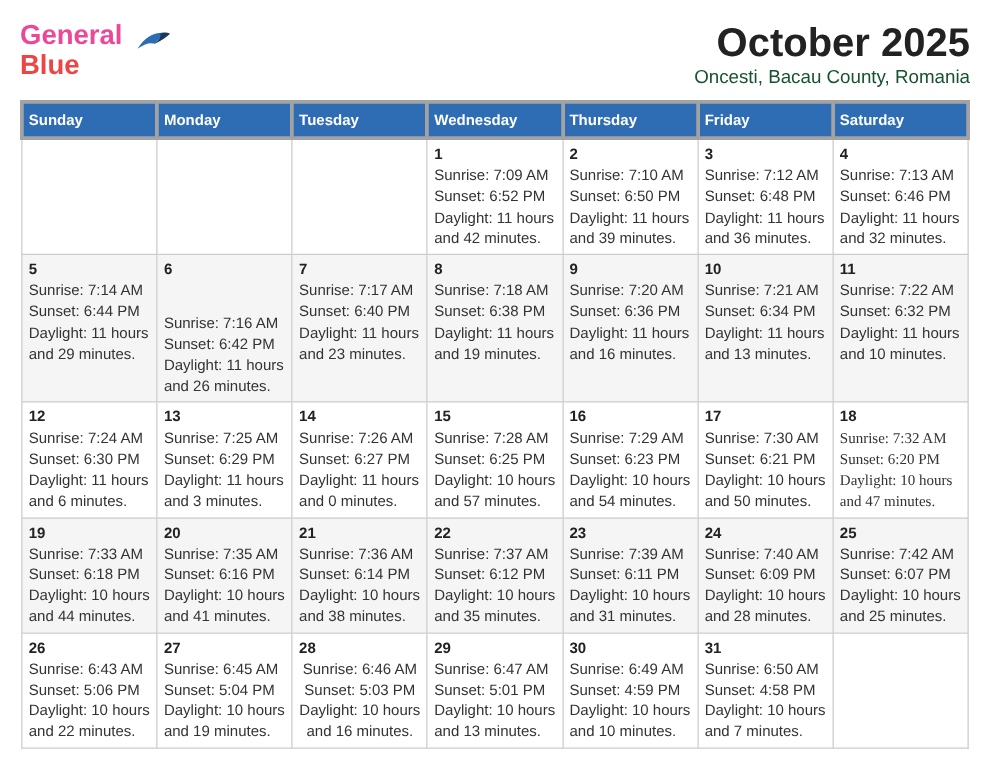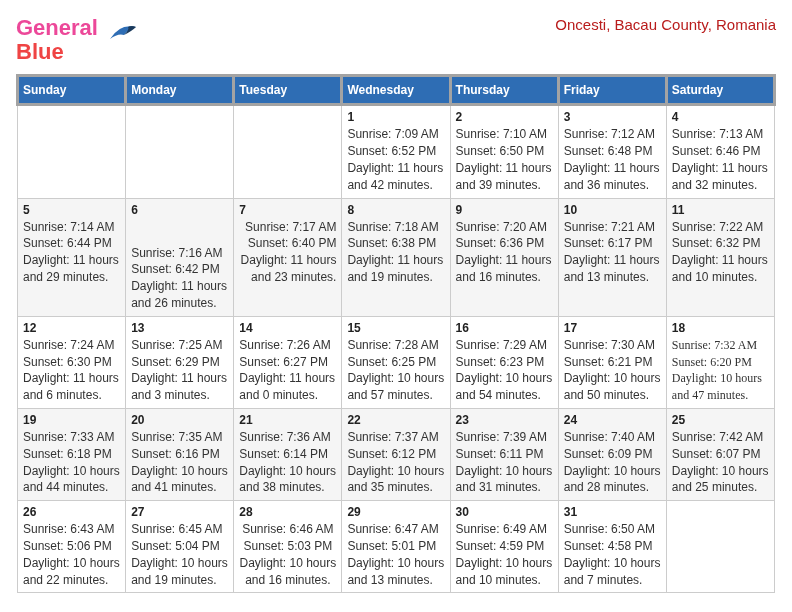--- a/index.html
+++ b/index.html
@@ -30,21 +30,21 @@
     .title-block {
       text-align: right;
     }
     .month-title {
       font-size: 32px;
       font-weight: bold;
       color: #222;
     }
     .location {
       font-size: 15px;
-      color: #b91c1c;
+      color: #14532d;
     }
     .calendar {
       width: 100%;
       border-collapse: collapse;
       font-size: 11px;
     }
     .calendar th {
       background: #2e6db4;
       color: #fff;
       padding: 6px 4px;
@@ -92,20 +92,21 @@
               <path d="M10 20 Q20 4 36 8 Q28 10 24 16 Q18 14 10 20Z" fill="#2e6db4"></path>
               <path d="M36 8 Q32 6 28 8 Q30 10 24 16 Q32 12 36 8Z" fill="#1a3a5c"></path>
             </svg>
           </span><br>
           <span style="color:#ef4444; font-size:22px; font-weight:bold;">Blue</span>
         </span>
       </div>
     </div>
   </div>
   <div class="title-block">
+    <div class="month-title">October 2025</div>
     <div class="location">Oncesti, Bacau County, Romania</div>
   </div>
 </div>
 
 <table class="calendar">
   <thead>
     <tr>
     <th>Sunday</th>
         <th>Monday</th>
         <th>Tuesday</th>
@@ -159,21 +160,21 @@
         </td>
         <td>
           <div class="day-number">6</div>
           <div class="day-info" style="white-space: pre-line; margin-top: 28px;">Sunrise: 7:16 AM
 Sunset: 6:42 PM
 Daylight: 11 hours
 and 26 minutes.</div>
         </td>
         <td>
           <div class="day-number">7</div>
-          <div class="day-info" style="white-space: pre-line; text-align: right;">Sunrise: 7:17 AM
+          <div class="day-info" style="white-space: pre-line;">Sunrise: 7:17 AM
 Sunset: 6:40 PM
 Daylight: 11 hours
 and 23 minutes.</div>
         </td>
         <td>
           <div class="day-number">8</div>
           <div class="day-info" style="white-space: pre-line;">Sunrise: 7:18 AM
 Sunset: 6:38 PM
 Daylight: 11 hours
 and 19 minutes.</div>
@@ -181,21 +182,21 @@
         <td>
           <div class="day-number">9</div>
           <div class="day-info" style="white-space: pre-line;">Sunrise: 7:20 AM
 Sunset: 6:36 PM
 Daylight: 11 hours
 and 16 minutes.</div>
         </td>
         <td>
           <div class="day-number">10</div>
           <div class="day-info" style="white-space: pre-line;">Sunrise: 7:21 AM
-Sunset: 6:17 PM
+Sunset: 6:34 PM
 Daylight: 11 hours
 and 13 minutes.</div>
         </td>
         <td>
           <div class="day-number">11</div>
           <div class="day-info" style="white-space: pre-line;">Sunrise: 7:22 AM
 Sunset: 6:32 PM
 Daylight: 11 hours
 and 10 minutes.</div>
         </td>

